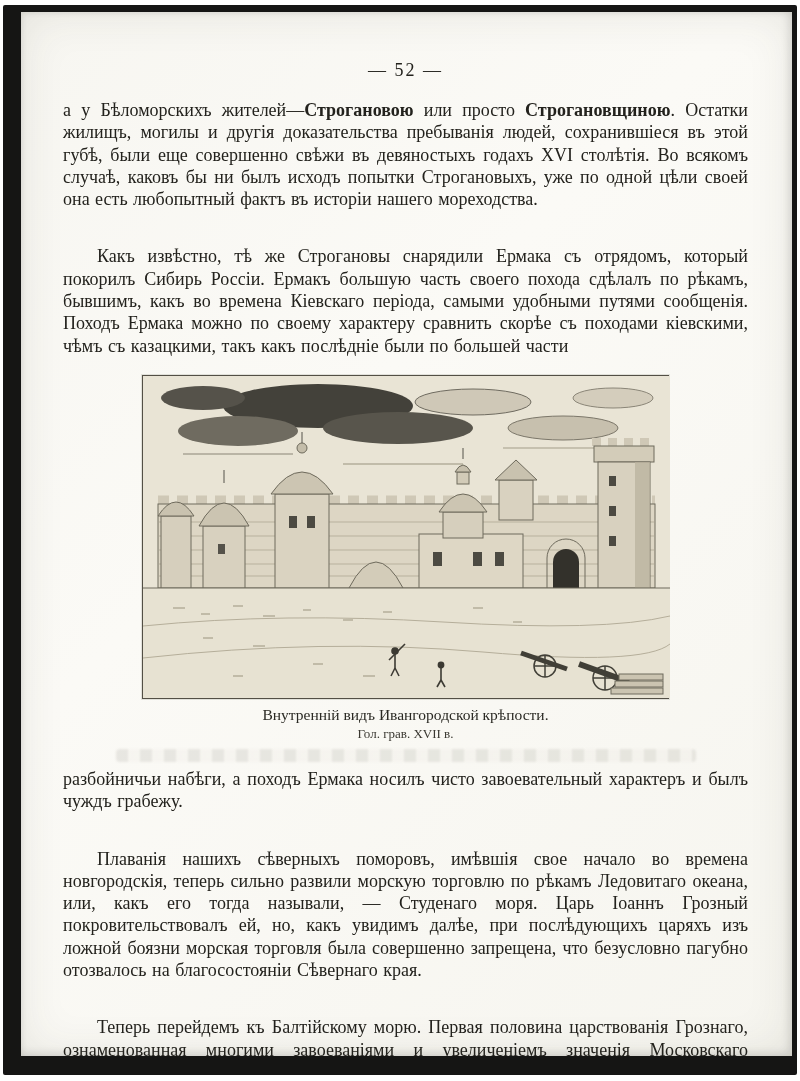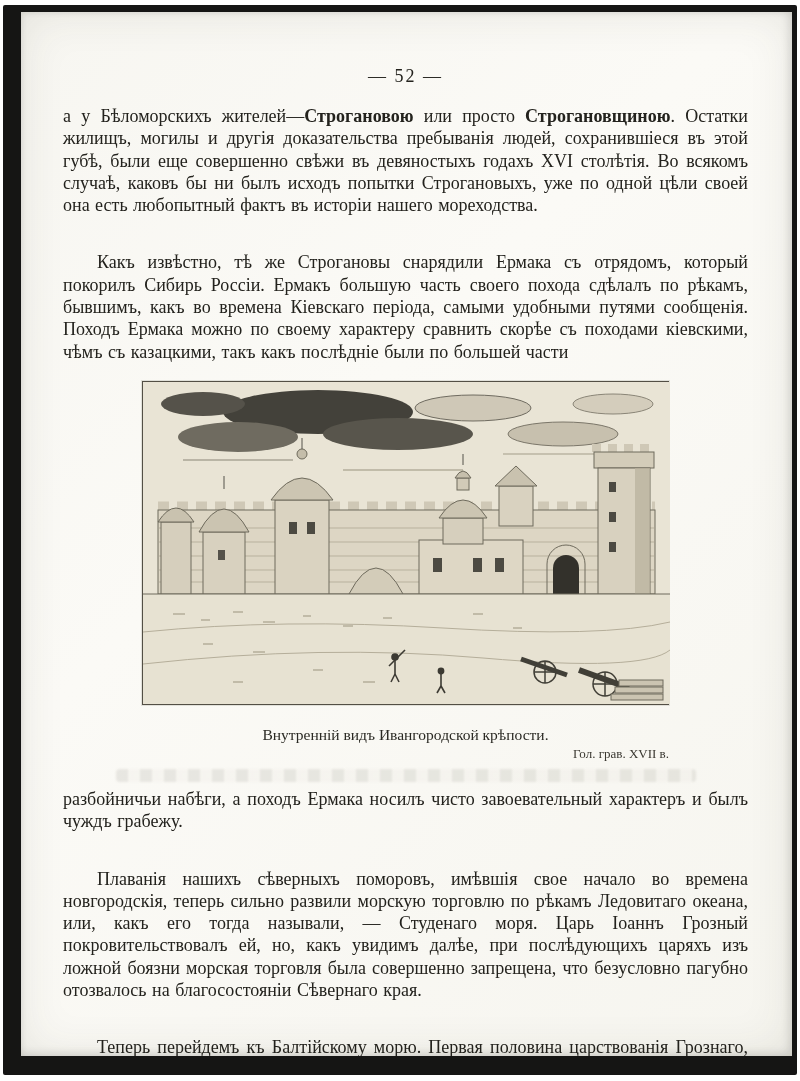--- a/index.html
+++ b/index.html
@@ -8,29 +8,29 @@
   .backdrop{position:absolute;left:3px;top:5px;right:3px;bottom:6px;background:#151514;border-radius:2px;}
   .page{
     position:absolute;left:21px;top:12px;right:8px;bottom:25px;
     background:linear-gradient(135deg,#f7f6f1 0%,#fbfaf6 40%,#f6f5ef 100%);
     box-shadow:inset 0 0 46px rgba(60,55,40,0.10), inset -3px -3px 8px rgba(0,0,0,0.12), inset 2px 2px 5px rgba(0,0,0,0.05);
     box-sizing:border-box;
     padding:38px 44px 0 42px;
     color:#23221d;
     overflow:hidden;
   }
-  .page-number{text-align:center;font-size:18px;letter-spacing:2px;margin:16px 0 18px 0;}
+  .page-number{text-align:center;font-size:18px;letter-spacing:2px;margin:10px 0 18px 0;}
   .para{margin:0;font-size:18px;line-height:22.3px;text-align:justify;word-spacing:1px;}
   .para.indent{text-indent:34px;margin-top:35px;}
   .emph{font-weight:bold;}
   figure{margin:18px auto 0 auto;width:527px;}
   .engraving{border:1px solid #534f45;background:#e9e4d5;line-height:0;box-shadow:0 0 0 1px rgba(90,85,70,0.15);}
   .engraving svg{display:block;}
-  figcaption{text-align:center;margin-top:21px;font-size:15.5px;color:#2a2923;}
-  .credit{font-size:13px;margin-top:2px;color:#3a3831;text-align:right;}
+  figcaption{text-align:center;margin-top:7px;font-size:15.5px;color:#2a2923;}
+  .credit{font-size:13px;margin-top:2px;color:#3a3831;}
   .show-through{
     height:13px;margin:7px auto 6px auto;width:580px;border-radius:4px;
     background:repeating-linear-gradient(90deg, rgba(125,120,110,0.14) 0 12px, rgba(125,120,110,0.03) 12px 24px);
     filter:blur(1.2px);
   }
 </style>
 </head>
 <body>
 
 <div class="scan">

